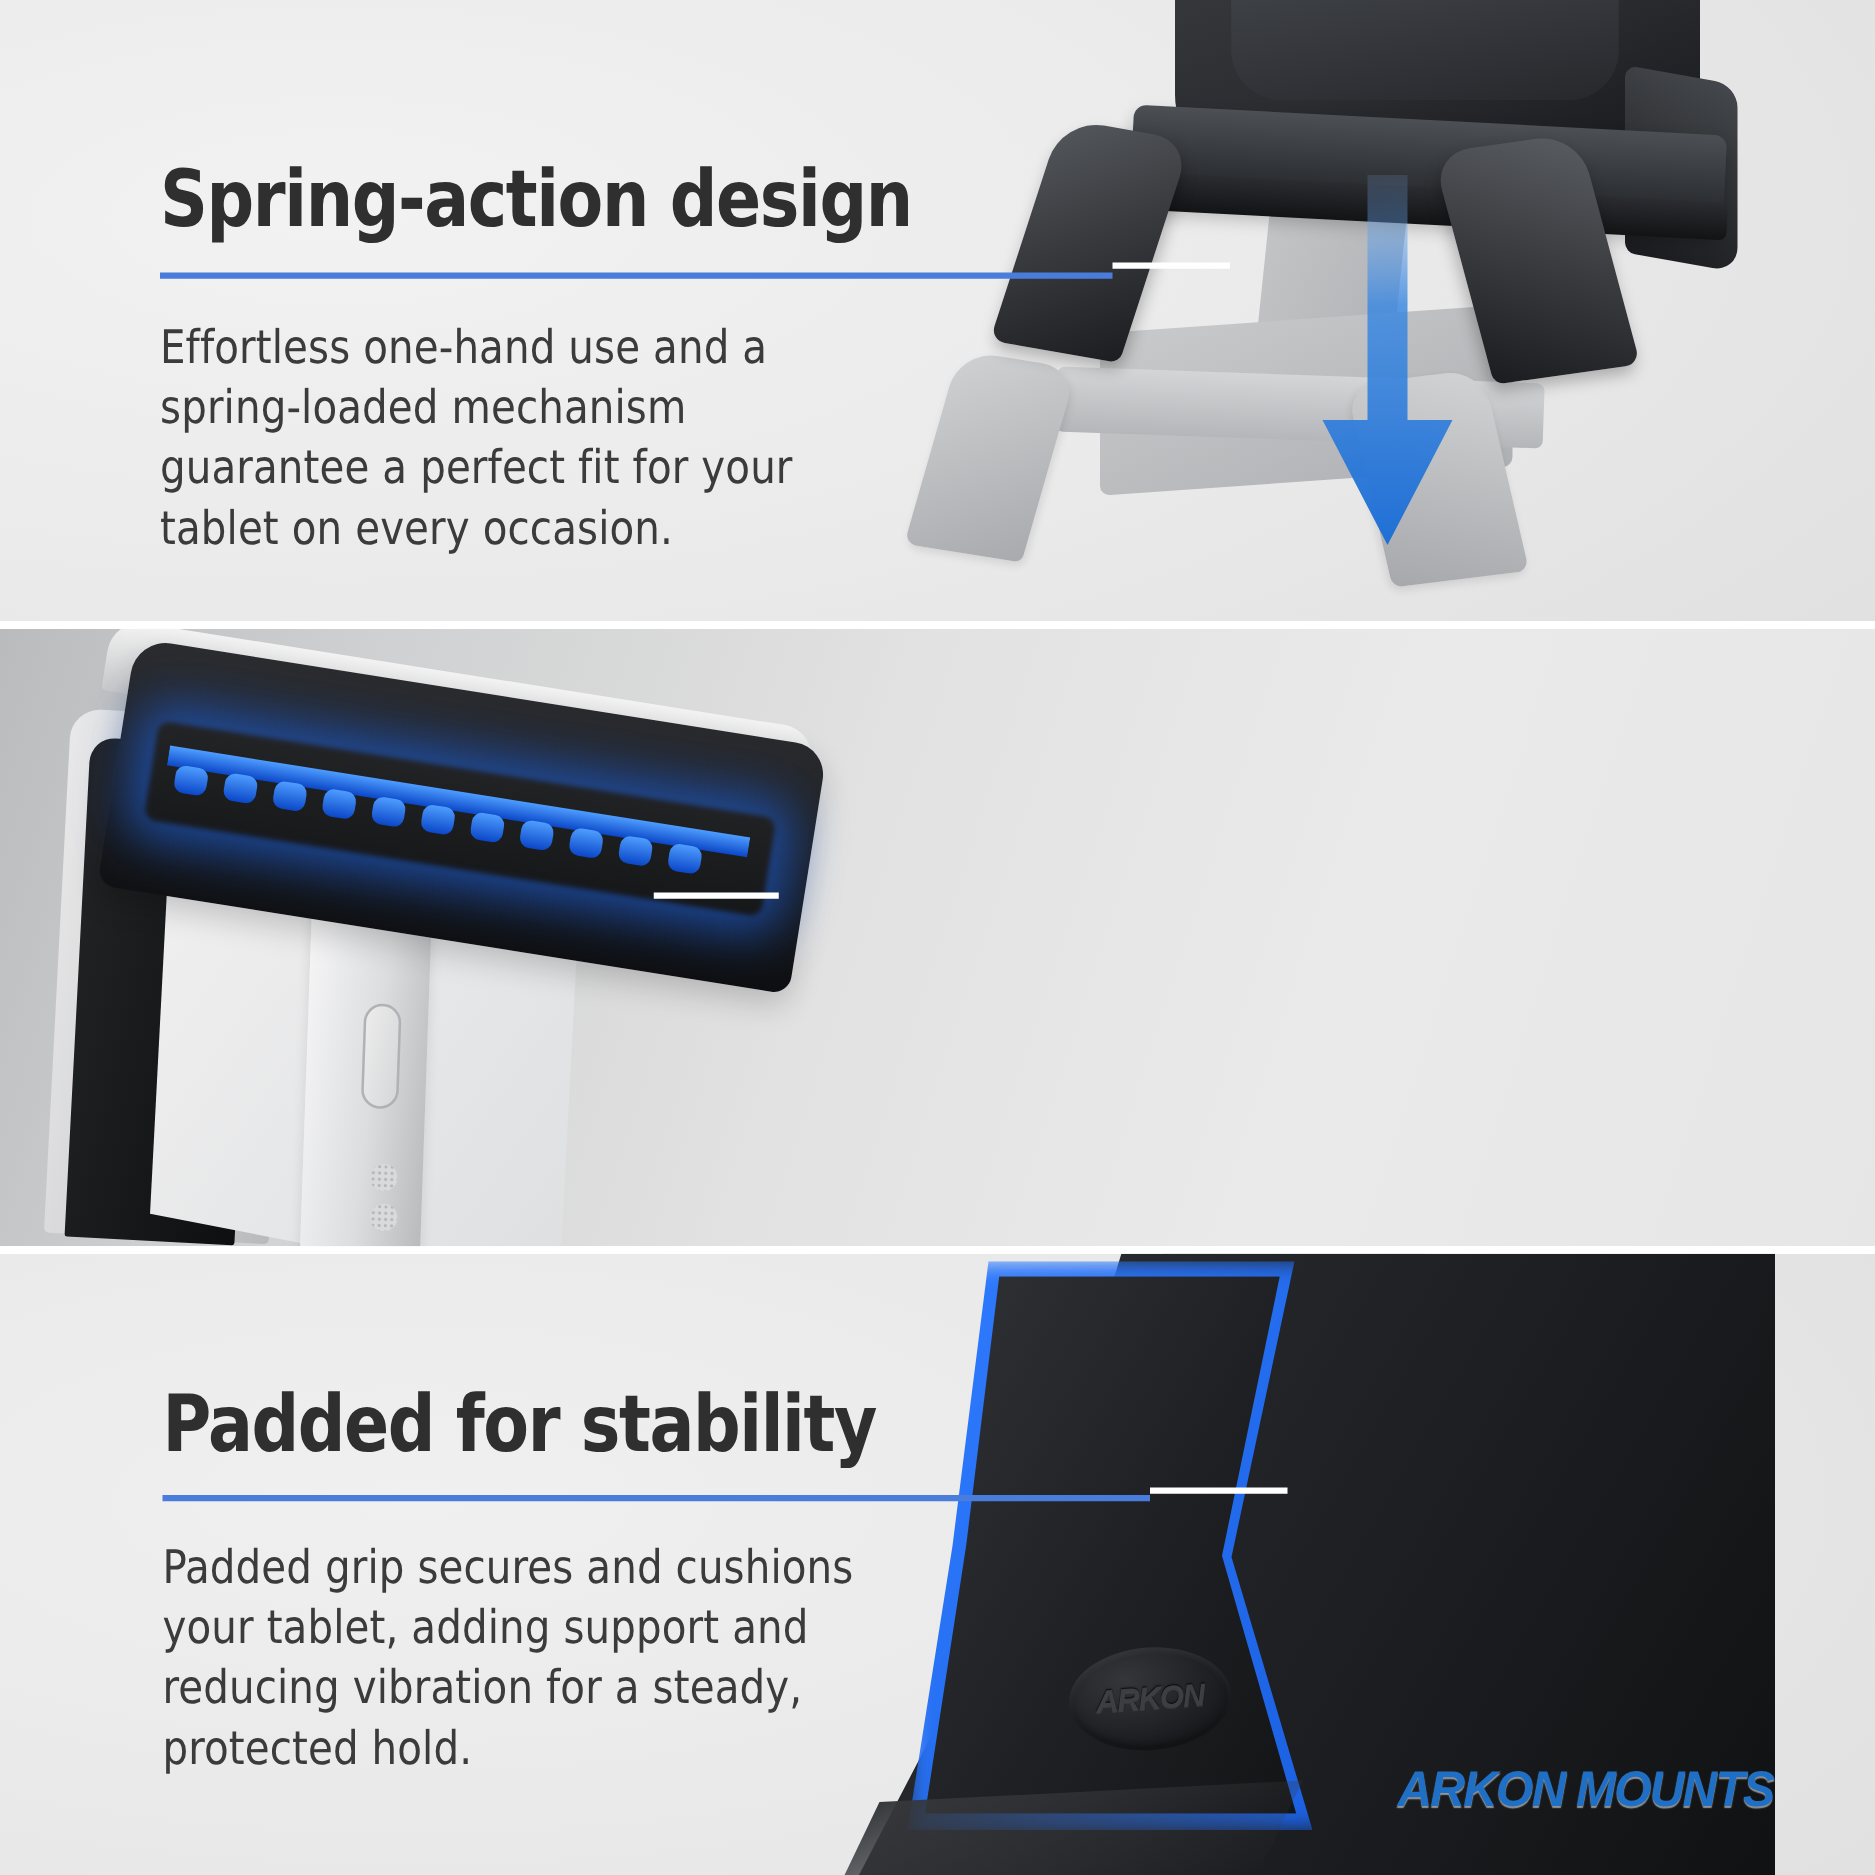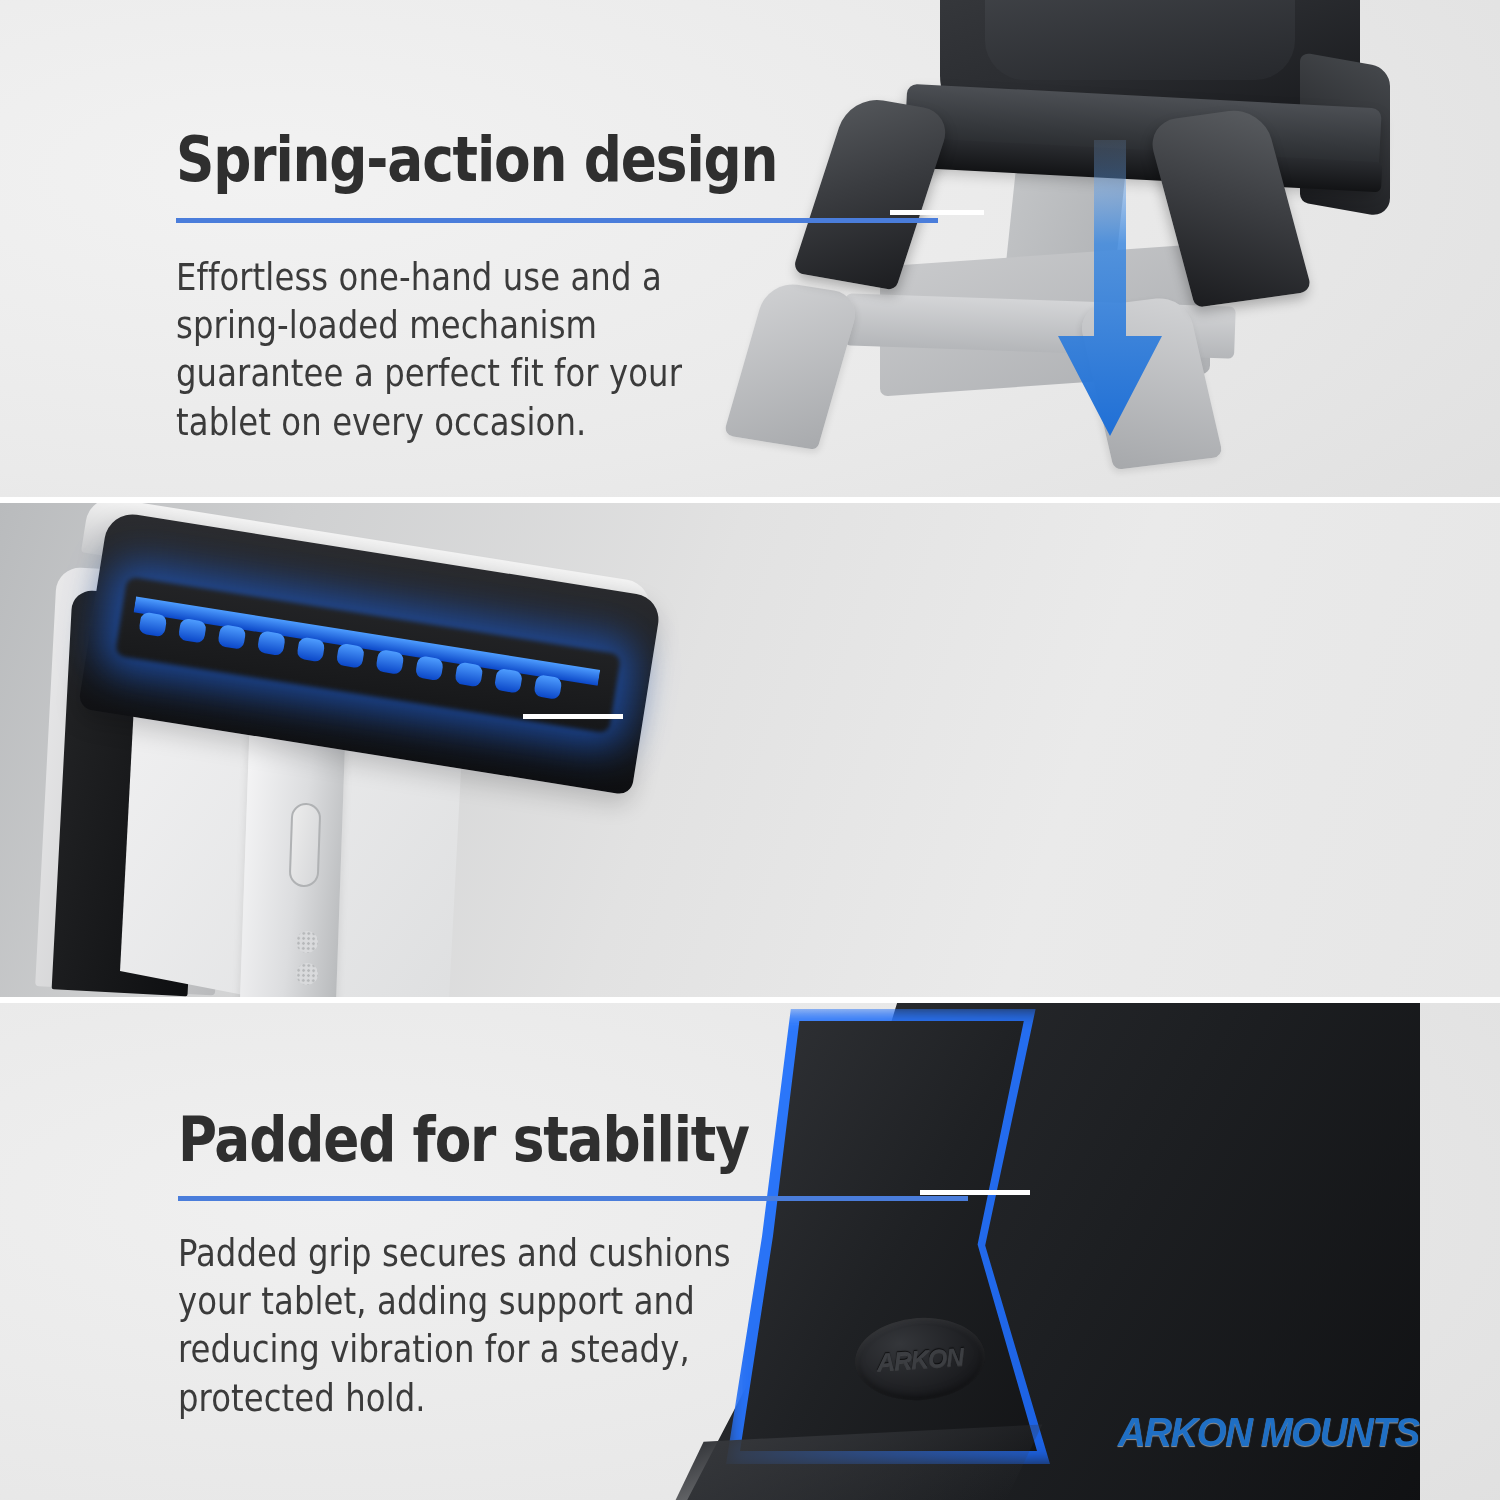--- a/index.html
+++ b/index.html
@@ -29,21 +29,21 @@
   #panel-3 .panel-bg {
     background:
       radial-gradient(130% 150% at 22% 40%, #f0f0f0 0%, #e7e7e7 48%, #d9d9d9 100%);
   }
 
   .divider { position:absolute; left:0; width:1500px; height:6px; background:#ffffff; z-index:60; }
   #divider-1 { top:497px; }
   #divider-2 { top:997px; }
 
   
-  .textblock { position:absolute; z-index:30;margin-left:48px; }
+  .textblock { position:absolute; z-index:30; }
   .headline {
     font-family:"Liberation Sans Narrow","DejaVu Sans Condensed","Liberation Sans", sans-serif;
     font-weight:700;
     font-size:62px;
     letter-spacing:-1.2px;
     color:#2f2f2f;
     white-space:nowrap;
     line-height:1.02;
     transform:scaleX(0.94);
     transform-origin:left center;

